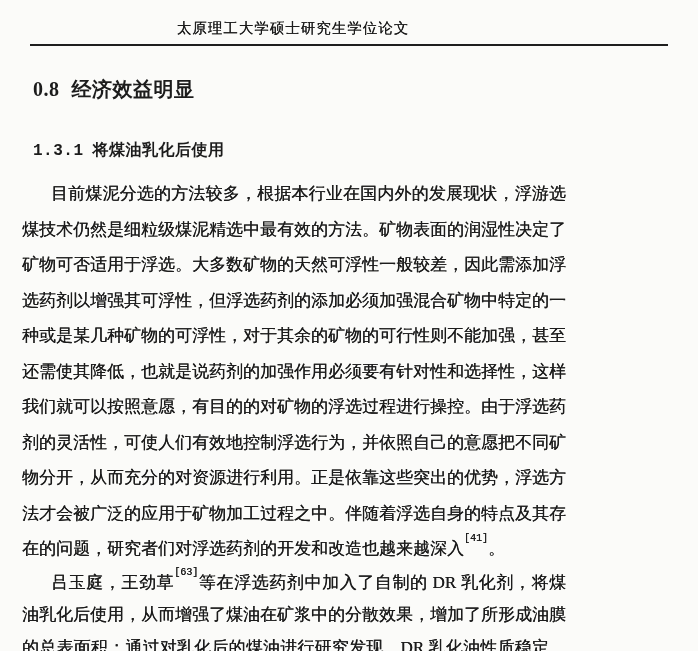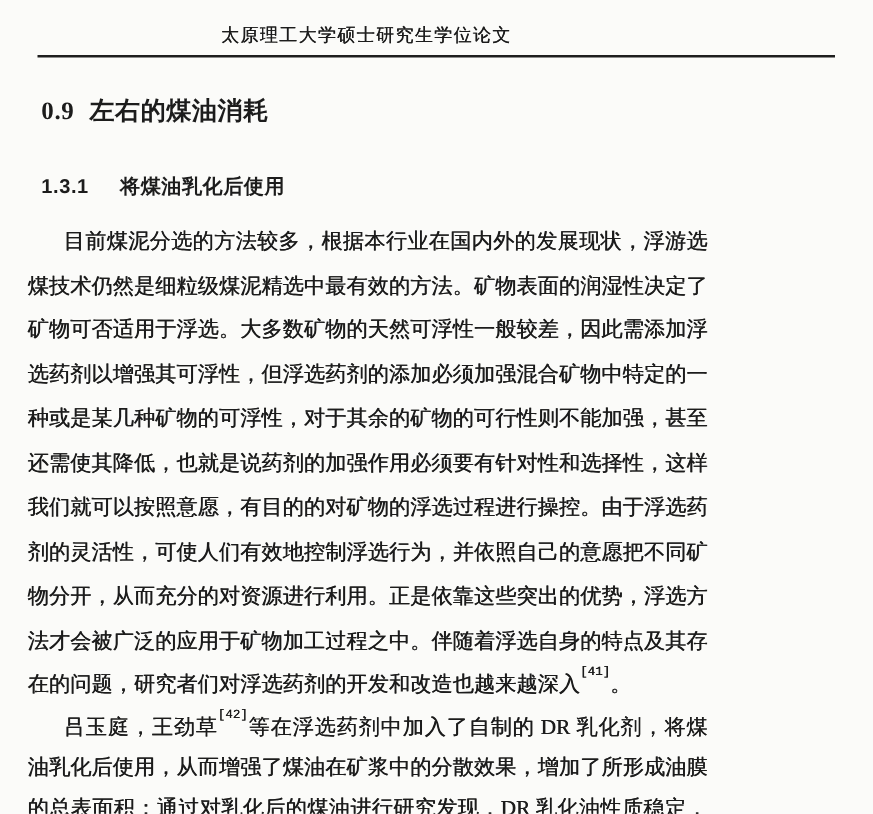--- a/index.html
+++ b/index.html
@@ -47,22 +47,22 @@
   }
   h2.subsection {
     margin: 38px 0 0 33px;
     font-size: 16px;
     line-height: 20px;
     font-weight: bold;
     font-family: "Liberation Sans", "DejaVu Sans", sans-serif;
     letter-spacing: 0.5px;
   }
   h2.subsection .num {
-    font-family: Liberation Sans, sans-serif;
-    margin-right: 25px;
+    font-family: Liberation Mono, monospace;
+    margin-right: 9px;
   }
   p.body-para {
     margin: 0 20px 0 22px;
     font-size: 17px;
     text-align: justify;
     text-justify: inter-character;
     text-indent: 1.7em;
     text-shadow: 0.3px 0 0 currentColor;
   }
   p.para-1 {
@@ -85,24 +85,24 @@
 </head>
 <body>
 
 <div class="page">
 
   <div class="header-title">太原理工大学硕士研究生学位论文</div>
 
   <div class="header-rule"></div>
 
   <h1 class="section">
-    <span class="num">0.9</span><span>左右的煤油消耗</span>
+    <span class="num">0.8</span><span>经济效益明显</span>
   </h1>
 
   <h2 class="subsection">
     <span class="num">1.3.1</span><span>将煤油乳化后使用</span>
   </h2>
 
   <p class="body-para para-1"><span>目前煤泥分选的方法较多，根据本行业在国内外的发展现状，浮游选煤技术仍然是细粒级煤泥精选中最有效的方法。矿物表面的润湿性决定了矿物可否适用于浮选。大多数矿物的天然可浮性一般较差，因此需添加浮选药剂以增强其可浮性，但浮选药剂的添加必须加强混合矿物中特定的一种或是某几种矿物的可浮性，对于其余的矿物的可行性则不能加强，甚至还需使其降低，也就是说药剂的加强作用必须要有针对性和选择性，这样我们就可以按照意愿，有目的的对矿物的浮选过程进行操控。由于浮选药剂的灵活性，可使人们有效地控制浮选行为，并依照自己的意愿把不同矿物分开，从而充分的对资源进行利用。正是依靠这些突出的优势，浮选方法才会被广泛的应用于矿物加工过程之中。伴随着浮选自身的特点及其存在的问题，研究者们对浮选药剂的开发和改造也越来越深入</span><sup class="cite">[41]</sup><span>。</span></p>
 
-  <p class="body-para para-2"><span>吕玉庭，王劲草</span><sup class="cite">[42]</sup><span>等在浮选药剂中加入了自制的 DR 乳化剂，将煤油乳化后使用，从而增强了煤油在矿浆中的分散效果，增加了所形成油膜的总表面积；通过对乳化后的煤油进行研究发现，DR 乳化油性质稳定，浮选效果卓越，可以节省高达 5%左右的煤油消耗，经济效益明显。</span></p>
+  <p class="body-para para-2"><span>吕玉庭，王劲草</span><sup class="cite">[63]</sup><span>等在浮选药剂中加入了自制的 DR 乳化剂，将煤油乳化后使用，从而增强了煤油在矿浆中的分散效果，增加了所形成油膜的总表面积；通过对乳化后的煤油进行研究发现，DR 乳化油性质稳定，浮选效果卓越，可以节省高达 5%左右的煤油消耗，经济效益明显。</span></p>
 
 </div>
 
 </body></html>

